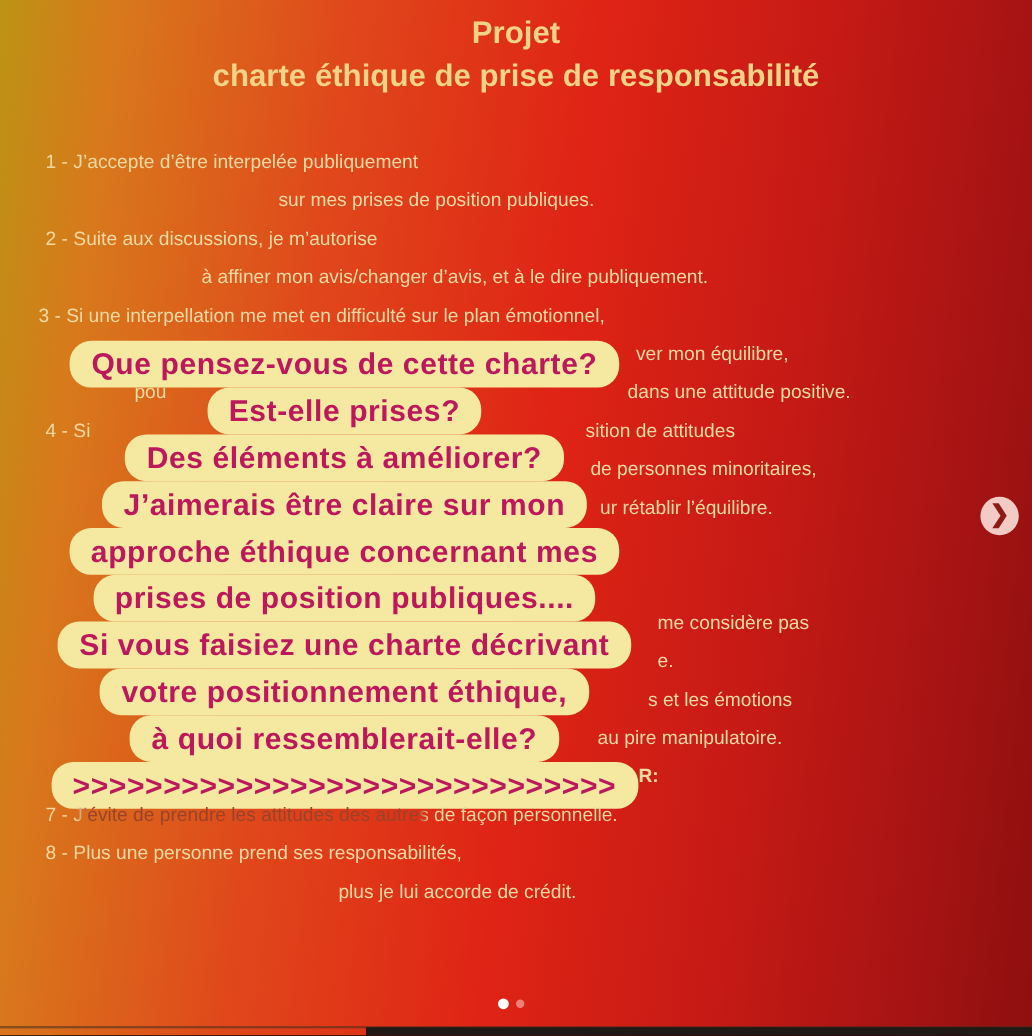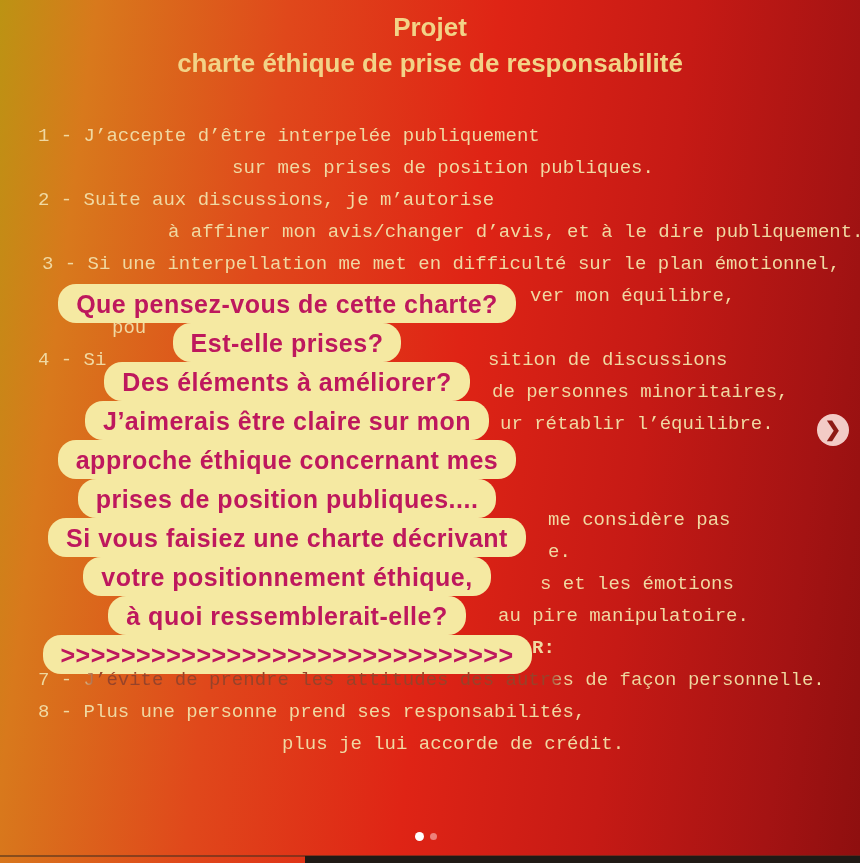--- a/index.html
+++ b/index.html
@@ -6,21 +6,21 @@
   .stage{
     position:relative;width:860px;height:863px;overflow:hidden;
     font-family:"Liberation Sans", sans-serif;
     background:linear-gradient(97deg,#bc9313 0%,#d8791c 10%,#e0481b 30%,#df2415 52%,#c61a15 72%,#a41313 90%,#8e0f0f 100%);
   }
   .title-line{
     position:absolute;left:0;width:860px;text-align:center;
     color:#f2d387;font-weight:bold;font-size:26px;line-height:32px;white-space:nowrap;
   }
   .cline{
-    position:absolute;font-size:19px;line-height:32px;color:#f0d9a2;white-space:nowrap;z-index:1;font-family:Liberation Mono, monospace;
+    position:absolute;font-size:16px;line-height:32px;color:#f0d9a2;white-space:nowrap;z-index:1;
   }
   .cline.bold{font-weight:bold;}
   .bubble{
     position:absolute;left:28px;top:284px;width:518px;text-align:center;z-index:2;
   }
   .pill{
     display:block;width:max-content;margin:0 auto;
     background:#f5e9a2;color:#be185d;
     font-weight:bold;font-size:25px;line-height:30px;letter-spacing:0.5px;
     padding:4.5px 18px;border-radius:18px;white-space:nowrap;
@@ -60,25 +60,26 @@
 
 <div class="stage">
 
   <div class="title-line" style="top:11px">Projet</div>
   <div class="title-line" style="top:47px">charte éthique de prise de responsabilité</div>
 
   <div class="cline" style="left:38px;top:120px">1 - J’accepte d’être interpelée publiquement</div>
   <div class="cline" style="left:232px;top:152px">sur mes prises de position publiques.</div>
   <div class="cline" style="left:38px;top:184px">2 - Suite aux discussions, je m’autorise</div>
   <div class="cline" style="left:168px;top:216px">à affiner mon avis/changer d’avis, et à le dire publiquement.</div>
-  <div class="cline" style="left:42px;top:248px">3 - Si une interpellation me met en difficulté sur le plan émotionnel,</div>
+  <div class="cline" style="left:32px;top:248px">3 - Si une interpellation me met en difficulté sur le plan émotionnel,</div>
   <div class="cline" style="left:530px;top:280px">ver mon équilibre,</div>
   <div class="cline" style="left:112px;top:312px">pou</div>
+  <div class="cline" style="left:523px;top:312px">dans une attitude positive.</div>
   <div class="cline" style="left:38px;top:344px">4 - Si</div>
-  <div class="cline" style="left:488px;top:344px">sition de discussions</div>
+  <div class="cline" style="left:488px;top:344px">sition de attitudes</div>
   <div class="cline" style="left:492px;top:376px">de personnes minoritaires,</div>
   <div class="cline" style="left:500px;top:408px">ur rétablir l’équilibre.</div>
   <div class="cline" style="left:548px;top:504px">me considère pas</div>
   <div class="cline" style="left:548px;top:536px">e.</div>
   <div class="cline" style="left:540px;top:568px">s et les émotions</div>
   <div class="cline" style="left:498px;top:600px">au pire manipulatoire.</div>
   <div class="cline bold" style="left:532px;top:632px">R:</div>
   <div class="cline over-bubble" style="left:38px;top:664px">7 - J’évite de prendre les attitudes des autres de façon personnelle.</div>
   <div class="cline" style="left:38px;top:696px">8 - Plus une personne prend ses responsabilités,</div>
   <div class="cline" style="left:282px;top:728px">plus je lui accorde de crédit.</div>

